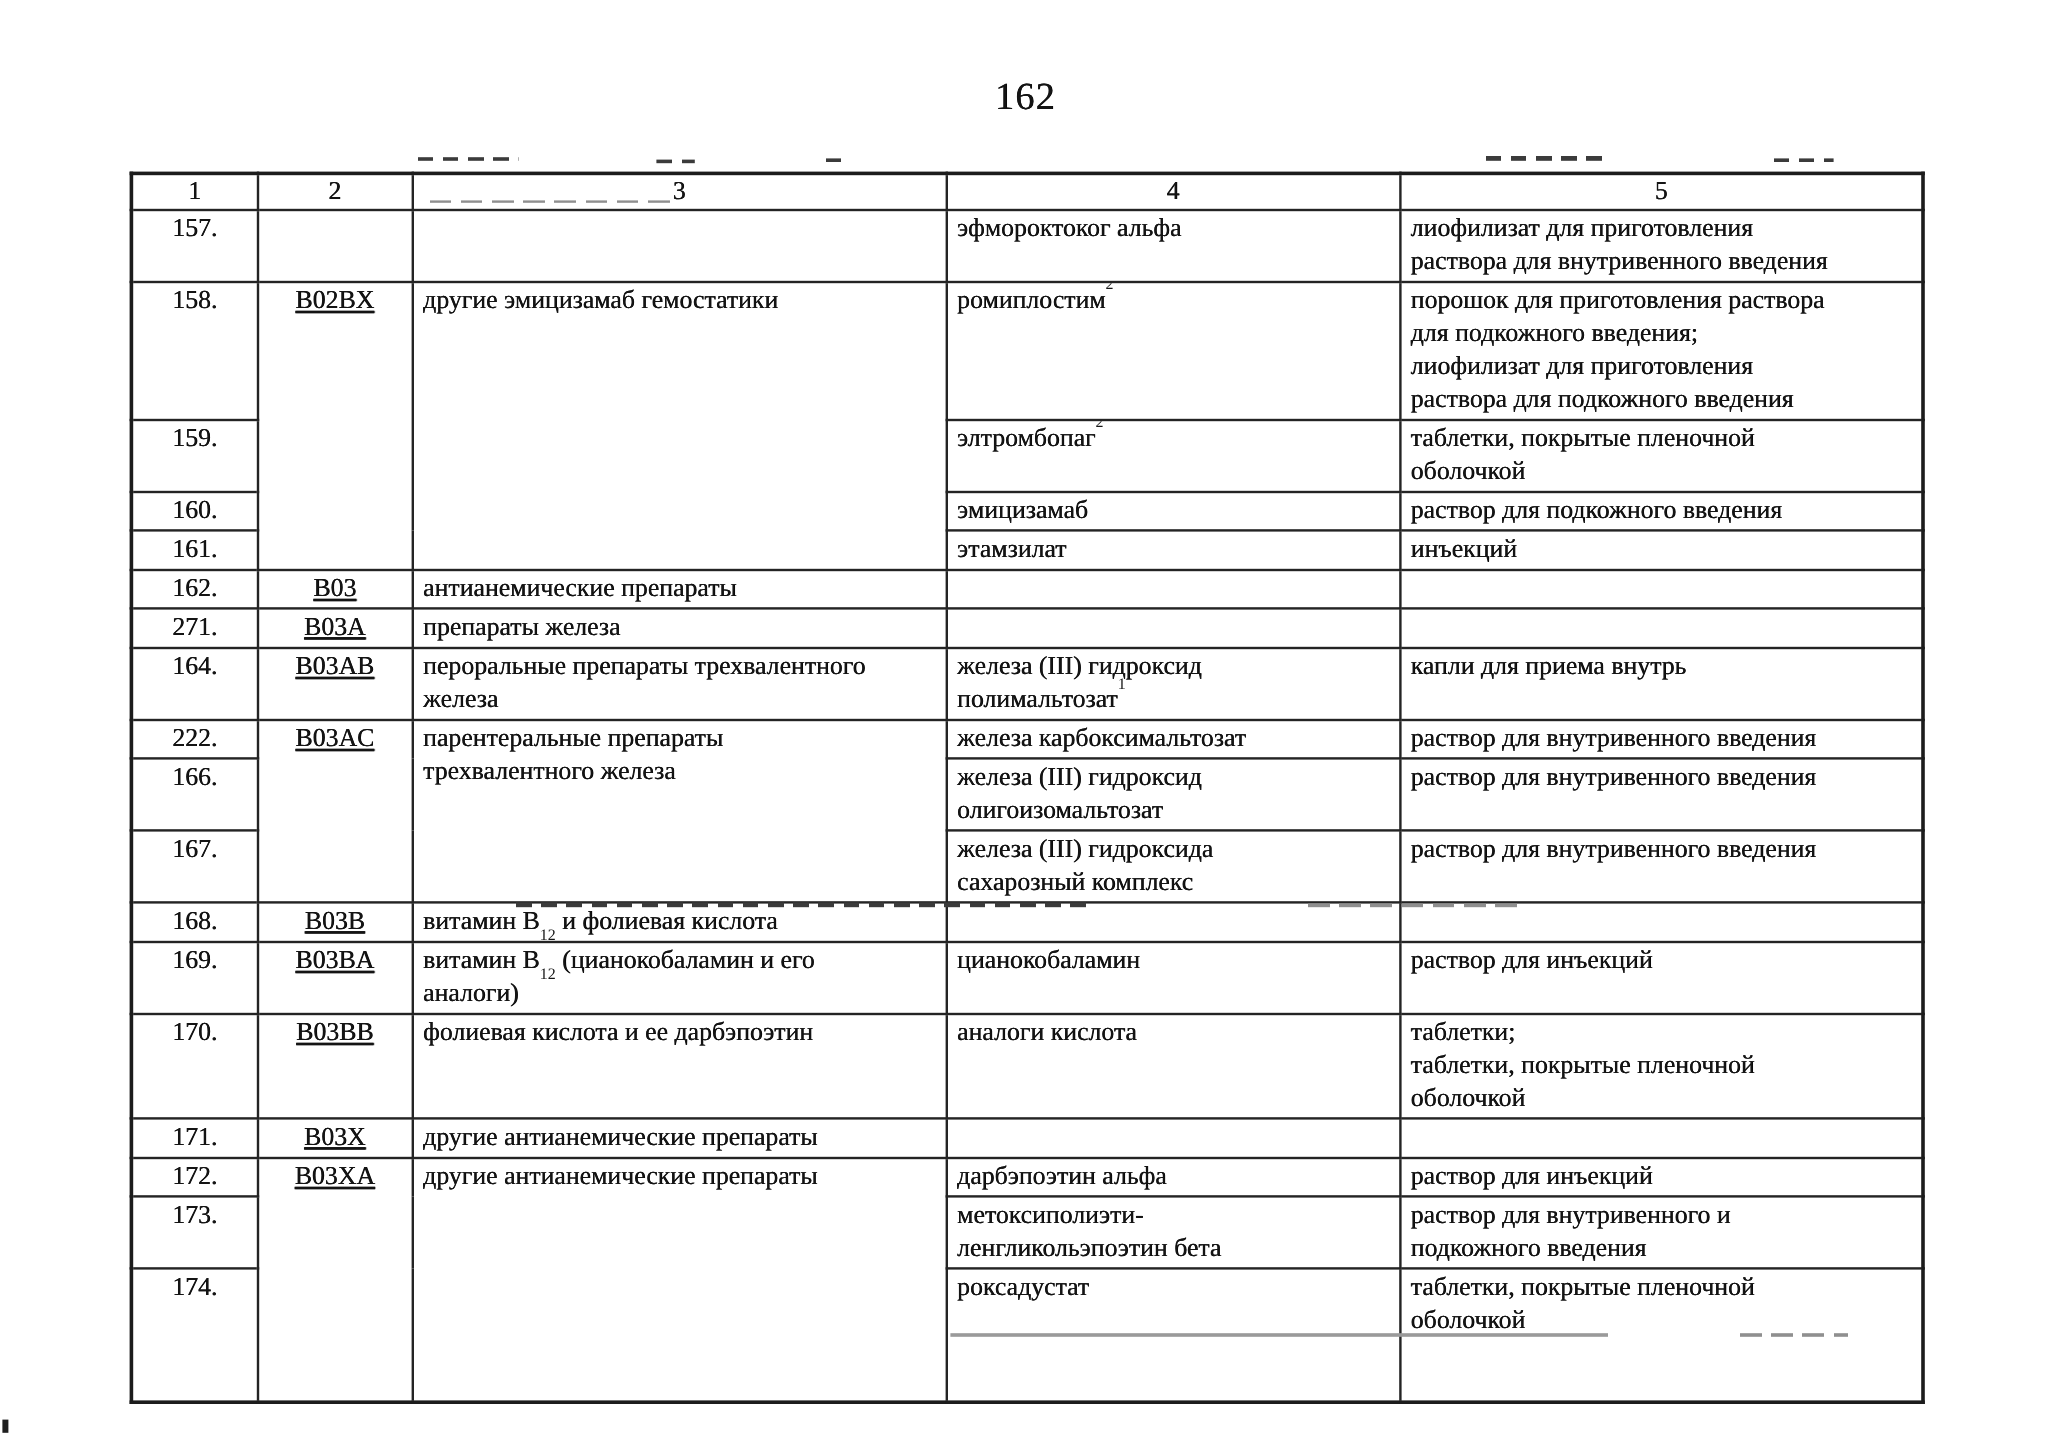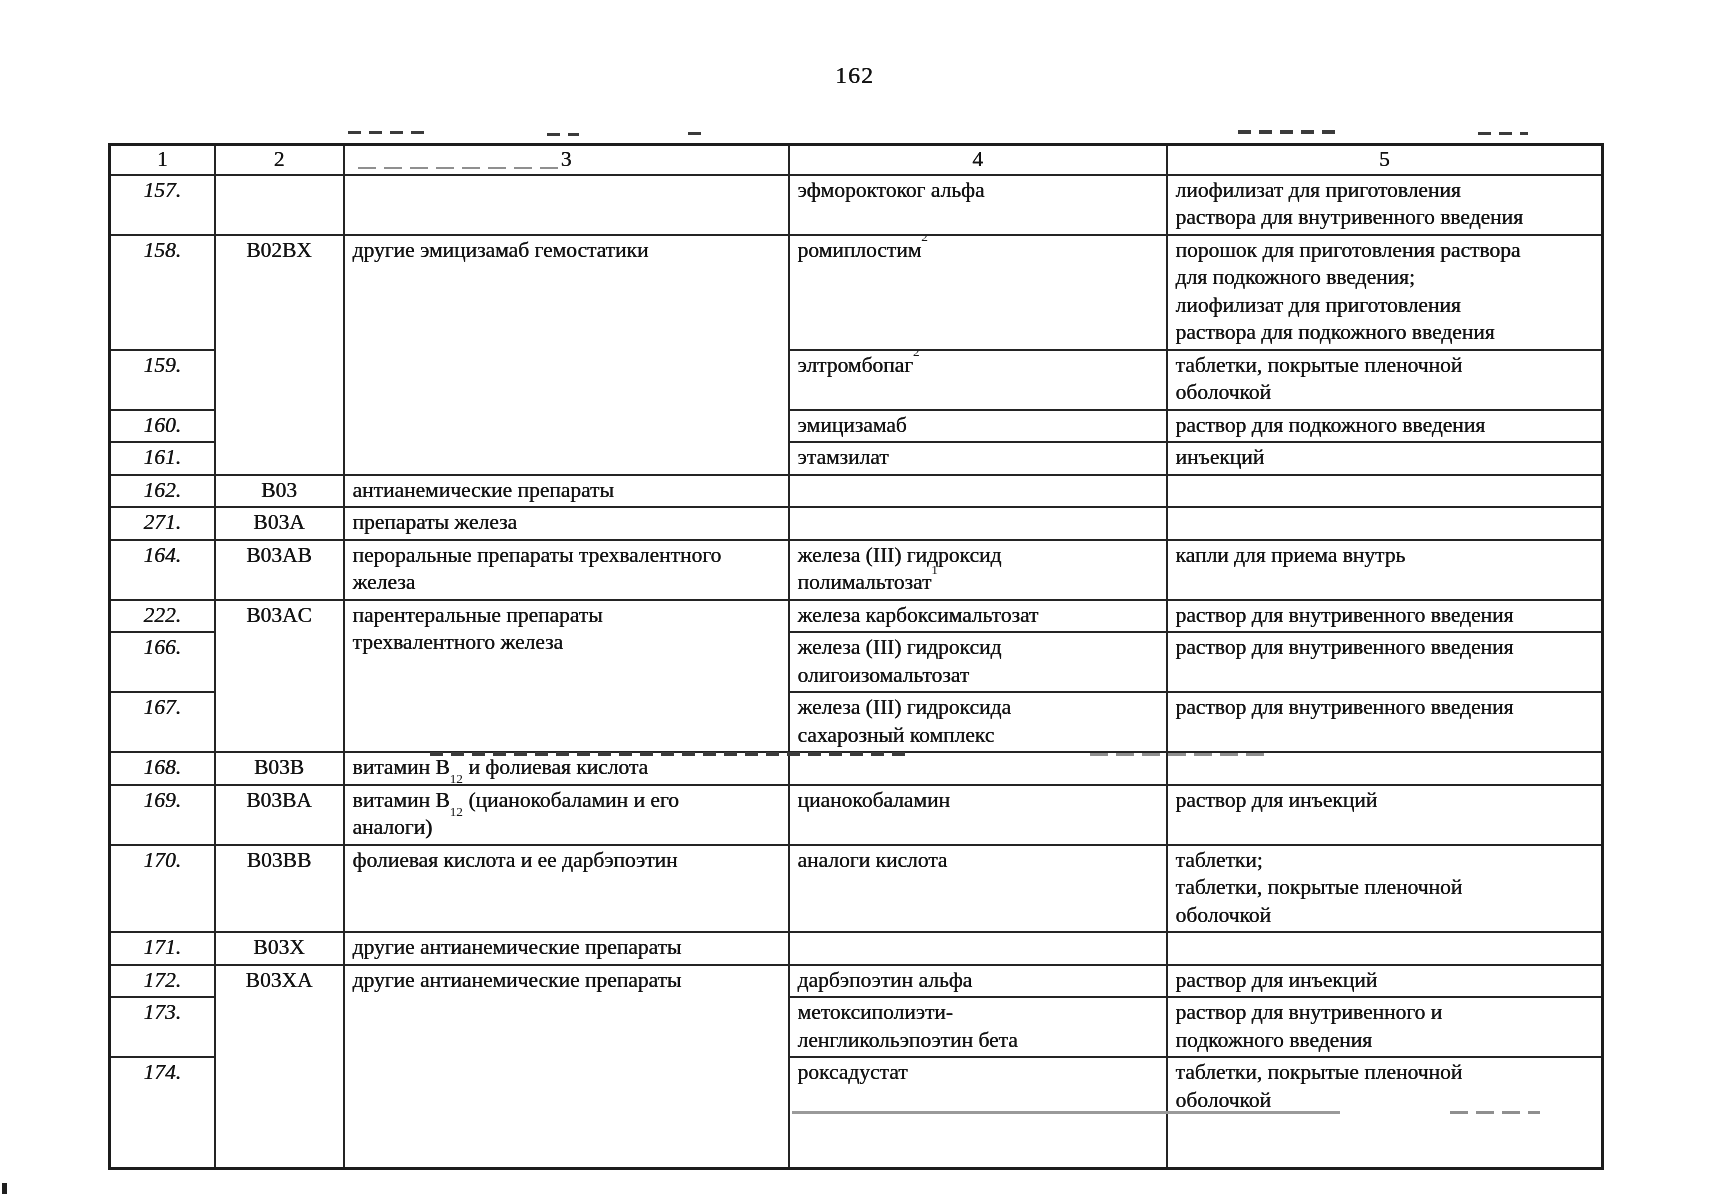--- a/index.html
+++ b/index.html
@@ -2,42 +2,42 @@
 <html><head>
 <meta charset="utf-8">
 <style>
   html,body{margin:0;padding:0;}
   body{
     width:1709px;height:1200px;background:#ffffff;position:relative;overflow:hidden;
     font-family:"Liberation Serif","DejaVu Serif",serif;color:#141414;
   }
   .page-number{
     position:absolute;top:62px;left:108px;width:1493px;
-    text-align:center;font-size:24px;letter-spacing:1px;
+    text-align:center;font-size:32px;letter-spacing:1px;
     text-shadow:0.3px 0 0 #000;
   }
   table.med{
     position:absolute;left:108px;top:143px;width:1493px;
     border-collapse:collapse;table-layout:fixed;
     border:3px solid #1c1c1c;
   }
   table.med th, table.med td{
     border:2px solid #242424;
     vertical-align:top;
     font-size:21.5px;line-height:27.5px;font-weight:400;
     padding:1px 8px 2px 8px;
     white-space:pre-line;
     overflow:hidden;
     text-shadow:0.3px 0 0 #000;
   }
   table.med th{
     text-align:center;height:26px;padding:0;font-size:21.5px;
   }
-  td.c-num{text-align:center;padding-left:2px;padding-right:2px;font-style:italic;}
-  td.c-code{text-align:center;padding-left:2px;padding-right:2px;}
+  td.c-num{text-align:center;padding-left:2px;padding-right:2px;}
+  td.c-code{text-align:center;padding-left:2px;padding-right:2px;text-decoration:underline;}
   tr.tall td{height:106px;}
   sup{font-size:0.62em;line-height:0;position:relative;top:-0.55em;text-shadow:none;}
   sub{font-size:0.62em;line-height:0;position:relative;top:0.28em;text-shadow:none;}
   .artifact{position:absolute;}
   .dash-dark{background:repeating-linear-gradient(90deg,#3b3b3b 0 13px,rgba(0,0,0,0) 13px 21px);}
   .dash-gray{background:repeating-linear-gradient(90deg,#8f8f8f 0 18px,rgba(0,0,0,0) 18px 26px);}
   .solid-gray{background:#9a9a9a;}
   .solid-dark{background:#1f1f1f;}
 </style>
 </head>

